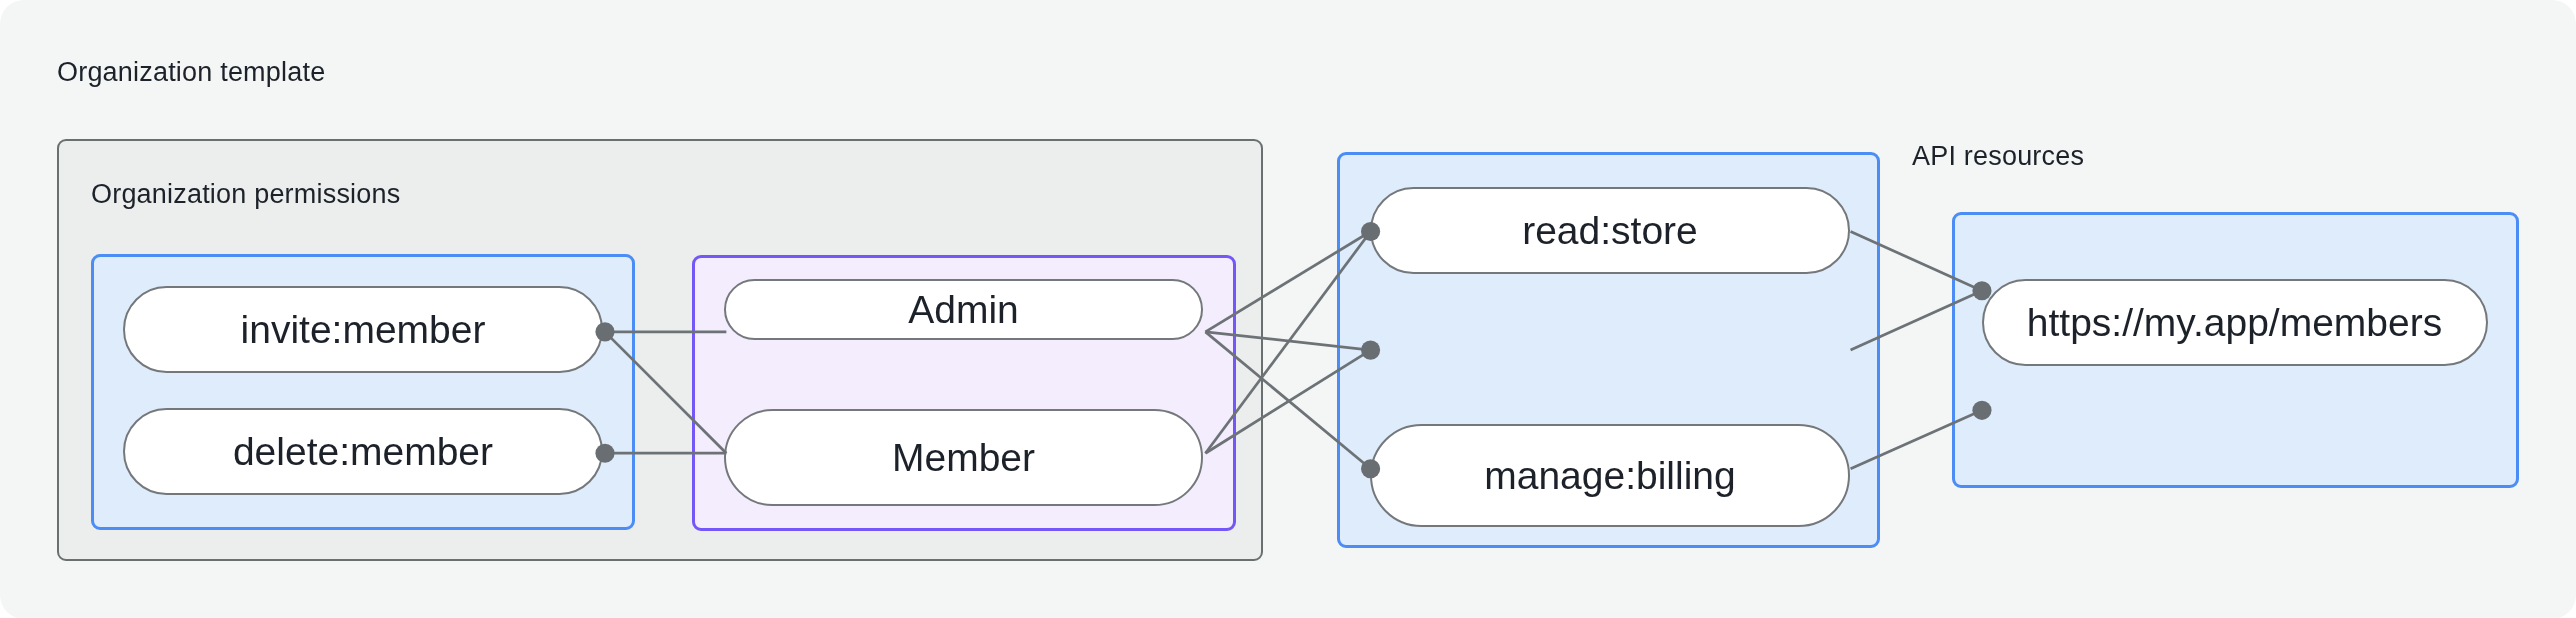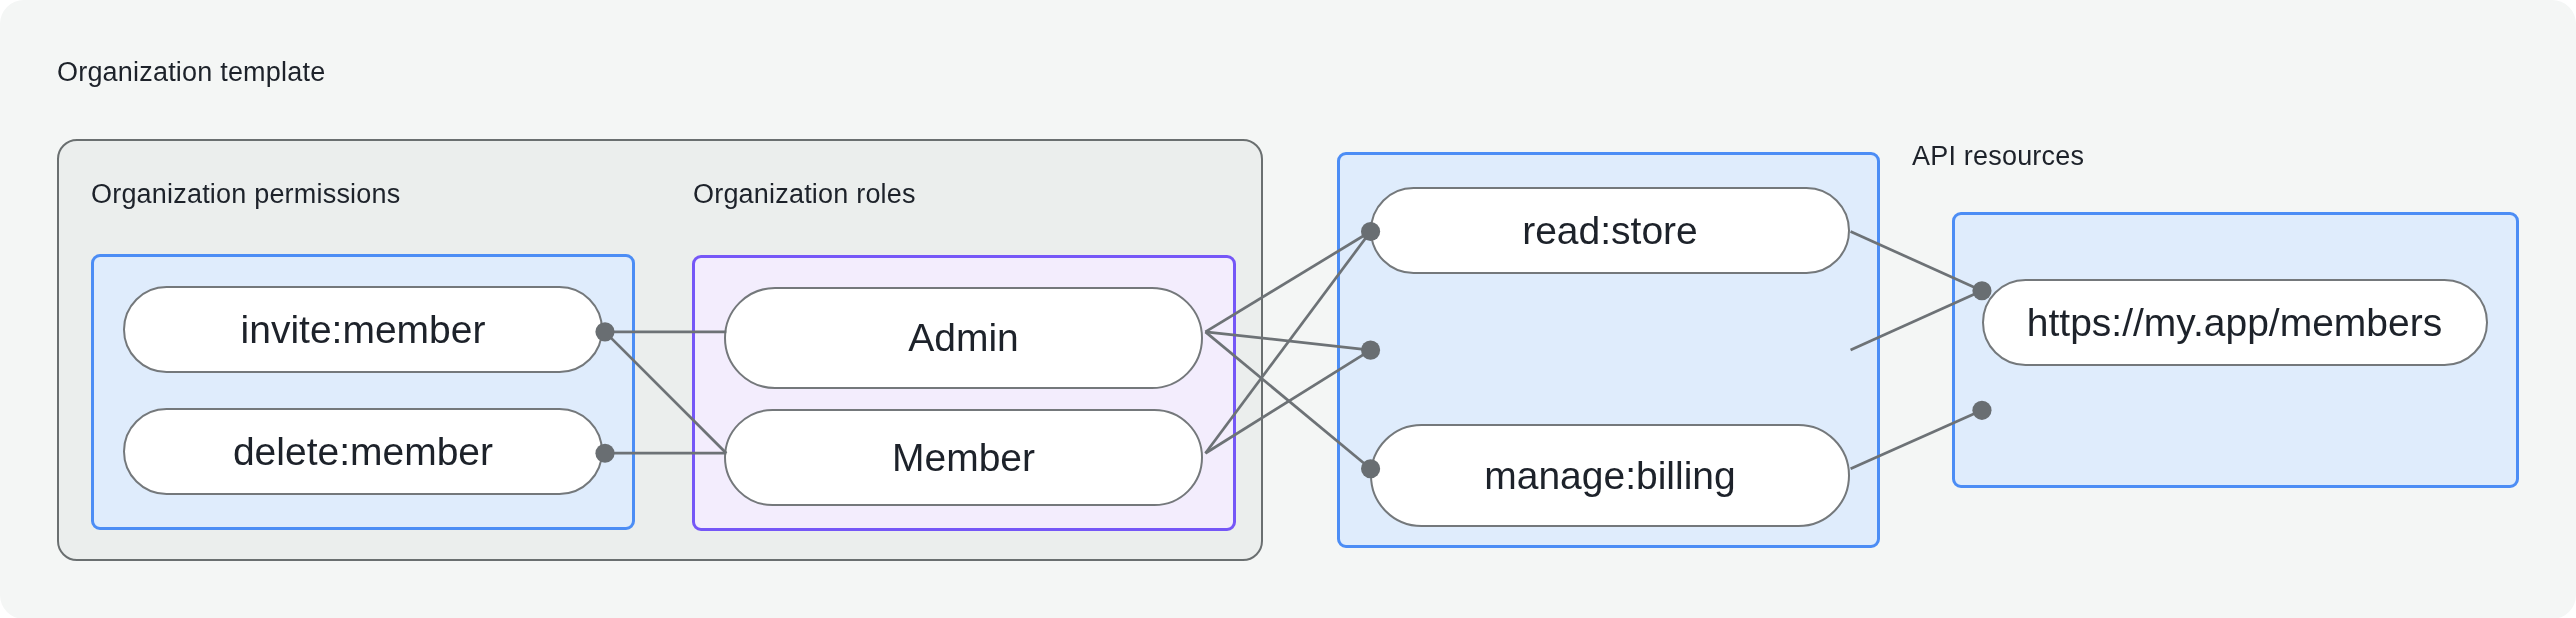--- a/index.html
+++ b/index.html
@@ -50,30 +50,30 @@
     display: flex;
     align-items: center;
     justify-content: center;
     color: var(--text, #1d222a);
     font-size: 39px;
     white-space: nowrap;
   }
   
   #node-invite-member  { left: 29px;  top: 29px;  width: 480px; height: 87px; }
   #node-delete-member  { left: 29px;  top: 151px; width: 480px; height: 87px; }
-  #node-admin          { left: 29px;  top: 29px;  width: 479px; height: 102px; }
+  #node-admin          { left: 29px;  top: 21px;  width: 479px; height: 61px; }
   #node-member         { left: 29px;  top: 151px; width: 479px; height: 97px; }
   #node-read-store     { left: 30px;  top: 32px;  width: 480px; height: 87px; }
   #node-update-store   { left: 30px;  top: 151px; width: 480px; height: 87px; }
   #node-manage-billing { left: 30px;  top: 269px; width: 480px; height: 103px; }
   #node-api-members    { left: 26.5px;  top: 32px;  width: 506px; height: 87px; margin-top: 32px; }
   #node-api-billing    { left: 26.5px;  top: 151px; width: 506px; height: 87px; }
 
   
-  #box-org-template    { left: 57px;   top: 139px; width: 1206px; height: 422px; border-radius: 20px; }
+  #box-org-template    { left: 57px;   top: 139px; width: 1206px; height: 422px; }
   #box-org-permissions { left: 89px;   top: 253px; width: 544px;  height: 276px; }
   #box-org-roles       { left: 691px;  top: 253px; width: 544px;  height: 276px; }
   #box-permissions     { left: 1337px; top: 152px; width: 543px;  height: 396px; }
   #box-api-resources   { left: 1952px; top: 212px; width: 567px;  height: 276px; }
 
   
   #title-org-template    { left: 57px;   top: 57px;  }
   #title-org-permissions { left: 89px;   top: 177px; }
   #title-org-roles       { left: 692px;  top: 177px; }
   #title-permissions     { left: 1340px; top: 77px;  }
@@ -91,21 +91,20 @@
 <body>
 
 <div id="canvas">
 
   <div class="title" id="title-org-template">Organization template</div>
 
   <div class="group-box outer-box" id="box-org-template">
 
     <div class="title" id="title-org-permissions" style="left:32px; top:38px;">Organization permissions</div>
 
-    <div class="title" id="title-org-roles" style="left:634px; top:38px;">Organization roles</div>
 
     <div class="group-box blue-box" id="box-org-permissions" style="left:32px; top:113px;">
       <div class="pill" id="node-invite-member">invite:member</div>
       <div class="pill" id="node-delete-member">delete:member</div>
     </div>
 
     <div class="group-box purple-box" id="box-org-roles" style="left:633px; top:114px;">
       <div class="pill" id="node-admin">Admin</div>
       <div class="pill" id="node-member">Member</div>
     </div>

